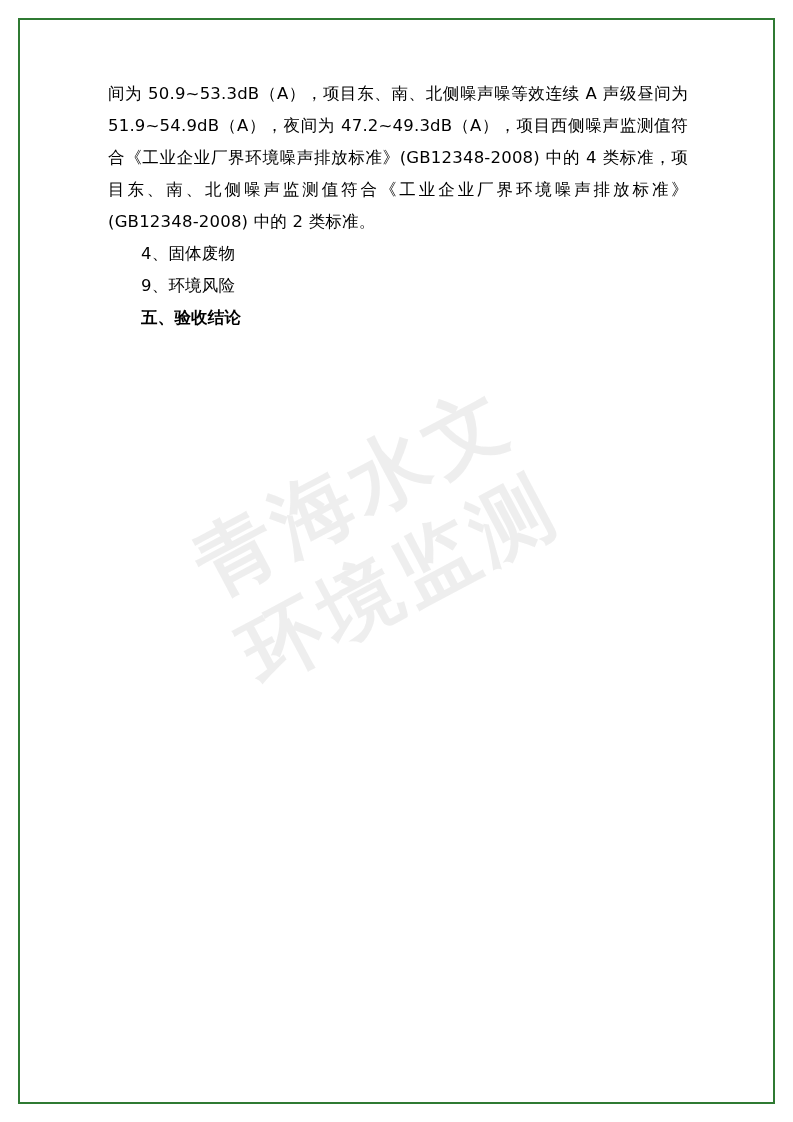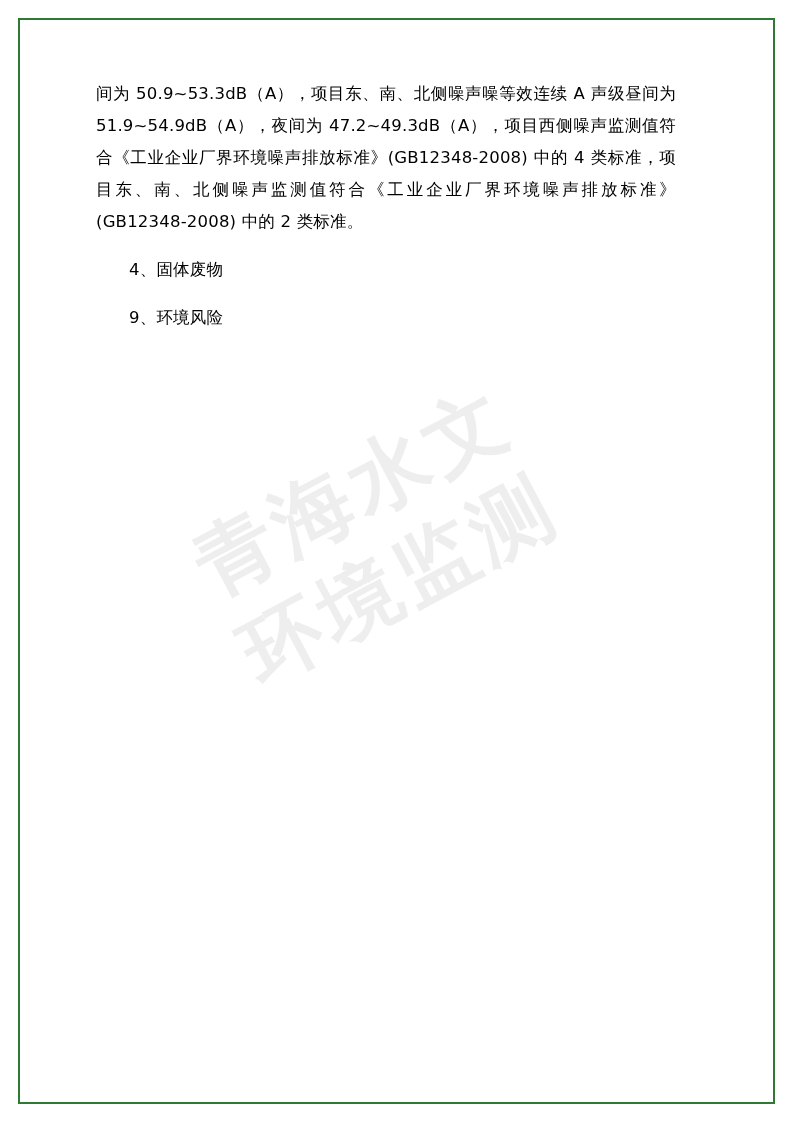--- a/index.html
+++ b/index.html
@@ -21,21 +21,21 @@
     left: 18px;
     top: 18px;
     right: 18px;
     bottom: 18px;
     border: 2px solid #2f7a32;
     box-sizing: border-box;
     pointer-events: none;
   }
   .content {
     position: absolute;
-    left: 96px;
+    left: 108px;
     top: 78px;
     width: 580px;
     box-sizing: border-box;
   }
   p {
     margin: 0;
     color: #000000;
     font-size: 16.5px;
     line-height: 32px;
     text-align: justify;
@@ -44,21 +44,20 @@
   }
   p.indent {
     text-indent: 2em;
   }
   p.heading {
     text-indent: 2em;
     font-weight: bold;
   }
   p.heading-sub {
     text-indent: 2em;
-    margin-top: 16px;
   }
   .watermark {
     position: absolute;
     left: 170px;
     top: 430px;
     width: 460px;
     height: 300px;
     pointer-events: none;
     user-select: none;
     opacity: 0.30;
@@ -84,15 +83,16 @@
 
   <div class="watermark">
     <div class="wm-line">青海水文</div>
     <div class="wm-line">环境监测</div>
   </div>
 
   <div class="content">
     <p class="plain">间为 50.9~53.3dB（A），项目东、南、北侧噪声噪等效连续 A 声级昼间为 51.9~54.9dB（A），夜间为 47.2~49.3dB（A），项目西侧噪声监测值符合《工业企业厂界环境噪声排放标准》(GB12348-2008) 中的 4 类标准，项目东、南、北侧噪声监测值符合《工业企业厂界环境噪声排放标准》(GB12348-2008) 中的 2 类标准。</p>
     <p class="heading-sub">4、固体废物</p>
     <p class="heading-sub">9、环境风险</p>
+    <p class="heading">五、验收结论</p>
   </div>
 
 </div>
 
 </body></html>

